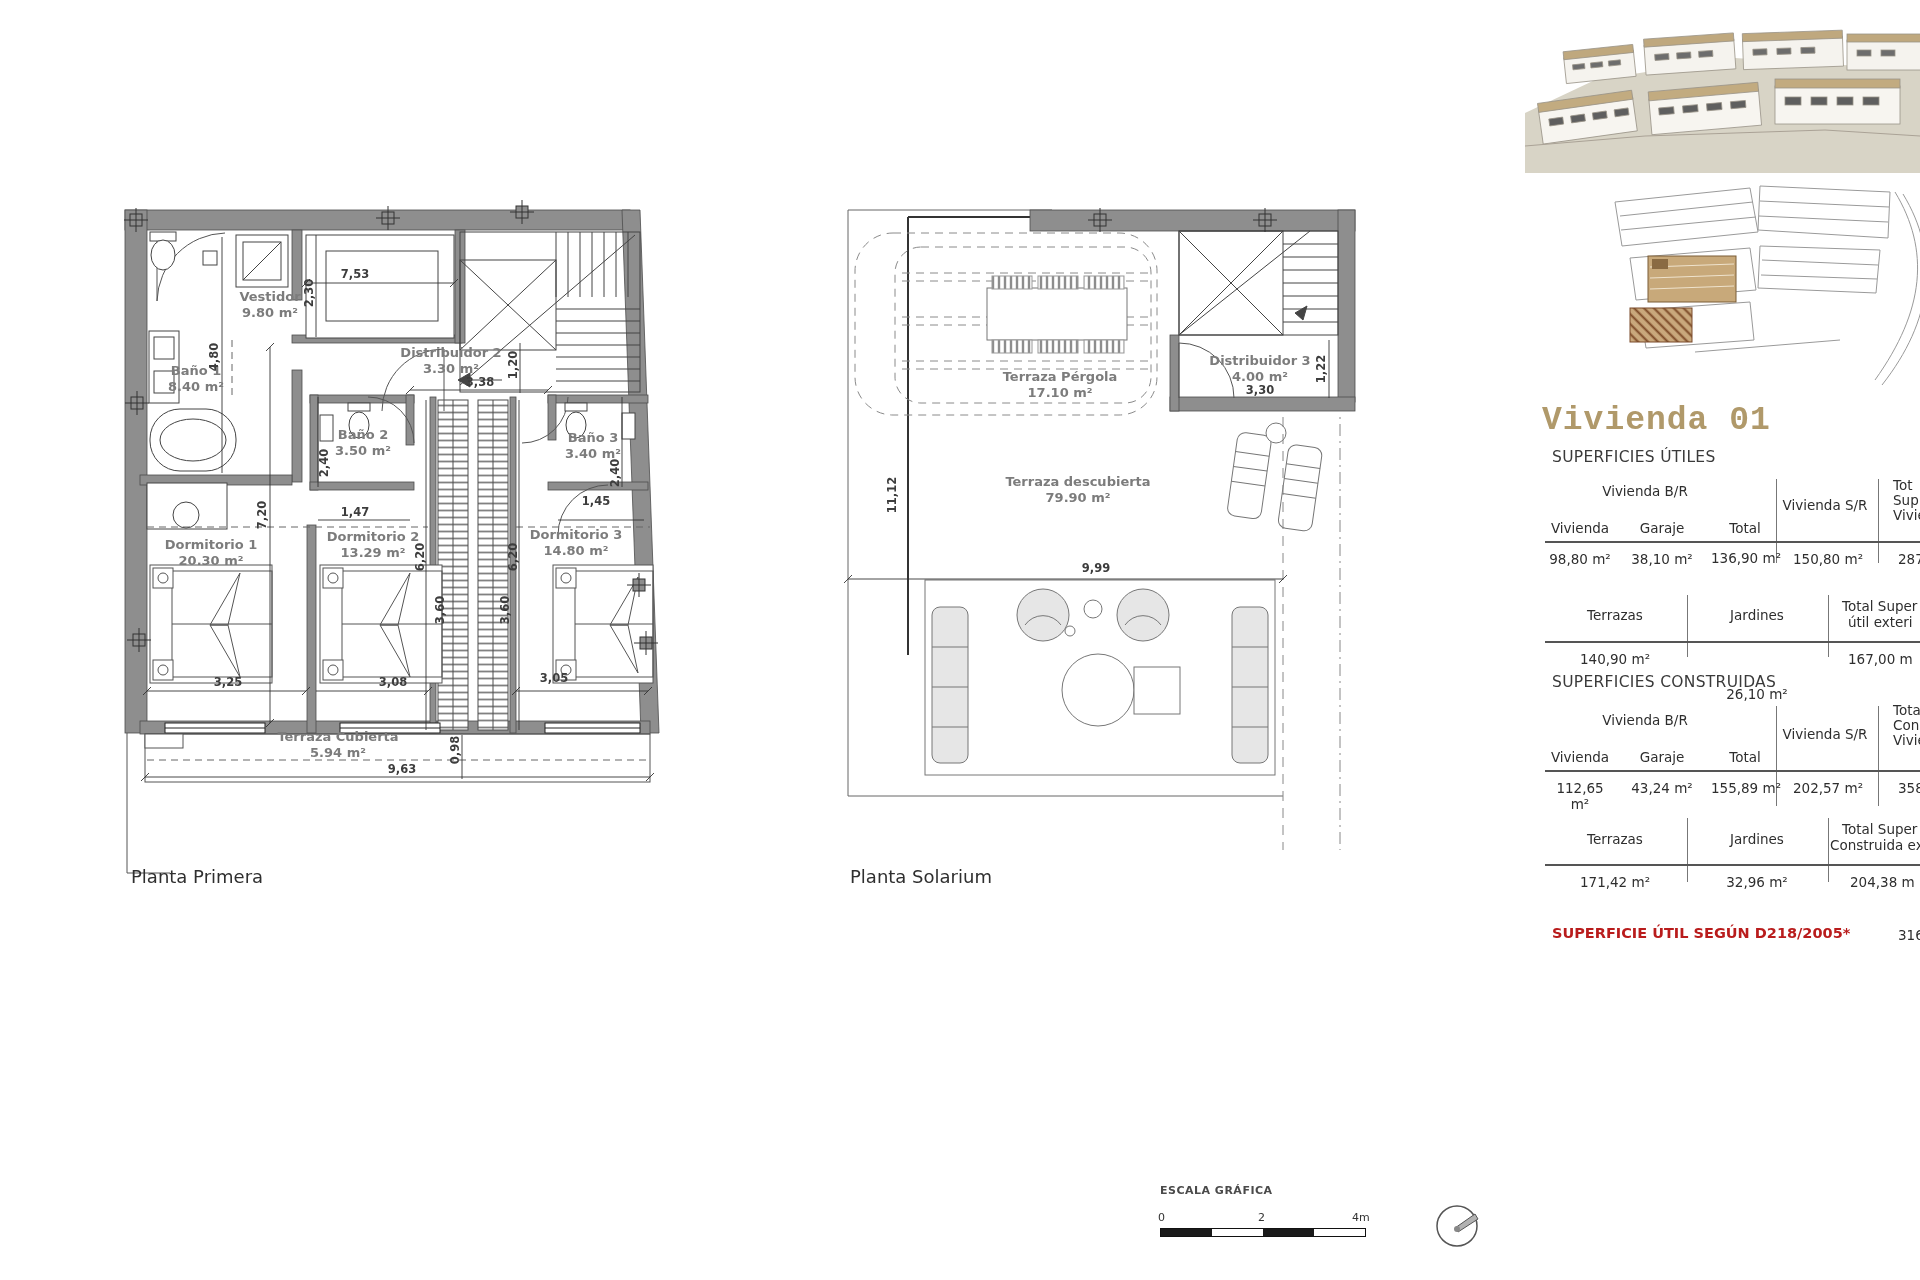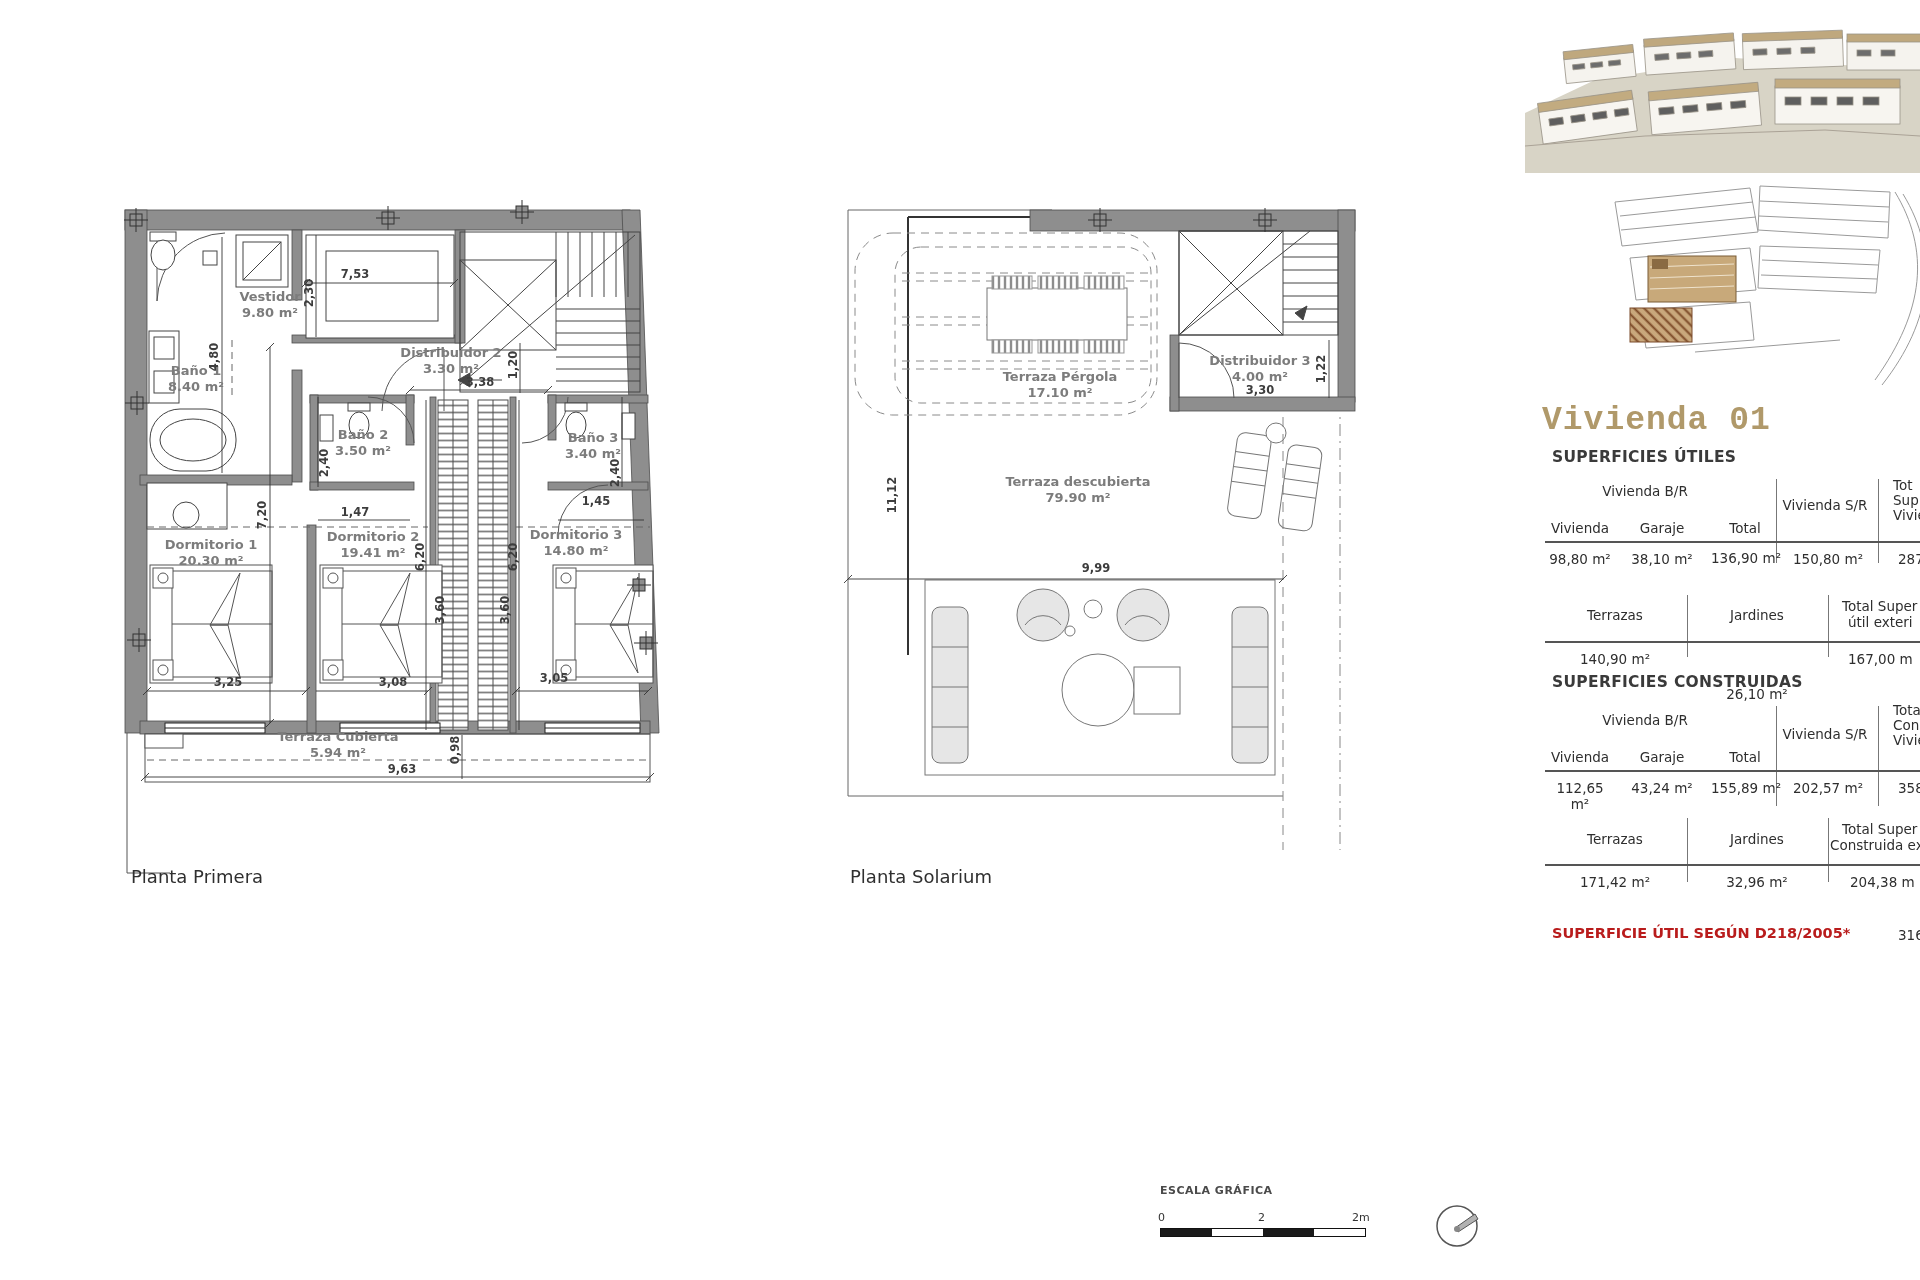--- a/index.html
+++ b/index.html
@@ -6,21 +6,21 @@
   .page{position:relative;width:1920px;height:1280px;background:#fff;overflow:hidden;
         font-family:"DejaVu Sans","Liberation Sans",sans-serif;}
   .plan{position:absolute;}
   .plan svg{position:absolute;left:0;top:0;}
   .lab{position:absolute;transform:translate(-50%,-50%);text-align:center;white-space:nowrap;}
   .lab.v{transform:translate(-50%,-50%) rotate(-90deg);}
   .room{color:#7c7c7c;font-weight:bold;font-size:13px;line-height:1.2;}
   .dim{color:#3d3d3d;font-weight:bold;font-size:11.5px;}
   .plan-title{position:absolute;font-size:18px;color:#2f2f2f;}
   .panel-title{position:absolute;font-size:33px;font-weight:bold;color:#b0996a;letter-spacing:1px;font-family:Liberation Mono, monospace;}
-  .panel-h{position:absolute;font-size:15.5px;font-weight:bold;color:#3a3a3a;letter-spacing:.3px;}
+  .panel-h{position:absolute;font-size:15.5px;font-weight:normal;color:#3a3a3a;letter-spacing:.3px;}
   .tcell{position:absolute;font-size:13.5px;color:#2e2e2e;text-align:center;}
   .tcell.left{text-align:left;}
   .tline{position:absolute;background:#777;}
   .foot{position:absolute;font-size:14.5px;font-weight:bold;color:#b91c1c;}
   .footval{position:absolute;font-size:13.5px;color:#2e2e2e;}
   .scale-label{position:absolute;font-size:11px;font-weight:bold;color:#4a4a4a;letter-spacing:.5px;}
   .scale-num{position:absolute;font-size:11px;color:#333;}
   .sbar{position:absolute;display:flex;border:1px solid #111;height:7px;}
   .sbar div{height:7px;}
 </style>
@@ -262,21 +262,21 @@
     <div class="lab room" style="left:483px;top:261px">
       <div>Baño 3</div>
       <div>3.40 m²</div>
     </div>
     <div class="lab room" style="left:101px;top:368px">
       <div>Dormitorio 1</div>
       <div>20.30 m²</div>
     </div>
     <div class="lab room" style="left:263px;top:360px">
       <div>Dormitorio 2</div>
-      <div>19.41 m²</div>
+      <div>13.29 m²</div>
     </div>
     <div class="lab room" style="left:466px;top:358px">
       <div>Dormitorio 3</div>
       <div>14.80 m²</div>
     </div>
     <div class="lab room" style="left:228px;top:560px">
       <div>Terraza Cubierta</div>
       <div>5.94 m²</div>
     </div>
 
@@ -601,21 +601,21 @@
     <div class="tcell left" style="left:1850px;top:874px;width:80px">204,38 m</div>
   </div>
 
   <div class="foot" style="left:1552px;top:925px">SUPERFICIE ÚTIL SEGÚN D218/2005*</div>
   <div class="footval" style="left:1898px;top:927px">316,</div>
 
   <div style="position:absolute;left:1150px;top:1178px;width:360px;height:90px">
     <div class="scale-label" style="left:10px;top:6px">ESCALA GRÁFICA</div>
     <div class="scale-num" style="left:8px;top:33px">0</div>
     <div class="scale-num" style="left:108px;top:33px">2</div>
-    <div class="scale-num" style="left:202px;top:33px">2m</div>
+    <div class="scale-num" style="left:202px;top:33px">4m</div>
     <div class="sbar" style="left:10px;top:50px;width:204px">
       <div style="width:51px;background:#1a1a1a"></div>
       <div style="width:51px;background:#fff"></div>
       <div style="width:51px;background:#1a1a1a"></div>
       <div style="width:51px;background:#fff"></div>
     </div>
     <svg style="position:absolute;left:283px;top:24px" width="48" height="48" viewBox="0 0 48 48">
       <circle cx="24" cy="24" r="20" fill="#fff" stroke="#555" stroke-width="1.5"></circle>
       <polygon points="22,26 42,12 45,17 25,30" fill="#b2b2b2" stroke="#555" stroke-width="1"></polygon>
       <circle cx="24" cy="27" r="3" fill="#888"></circle>

